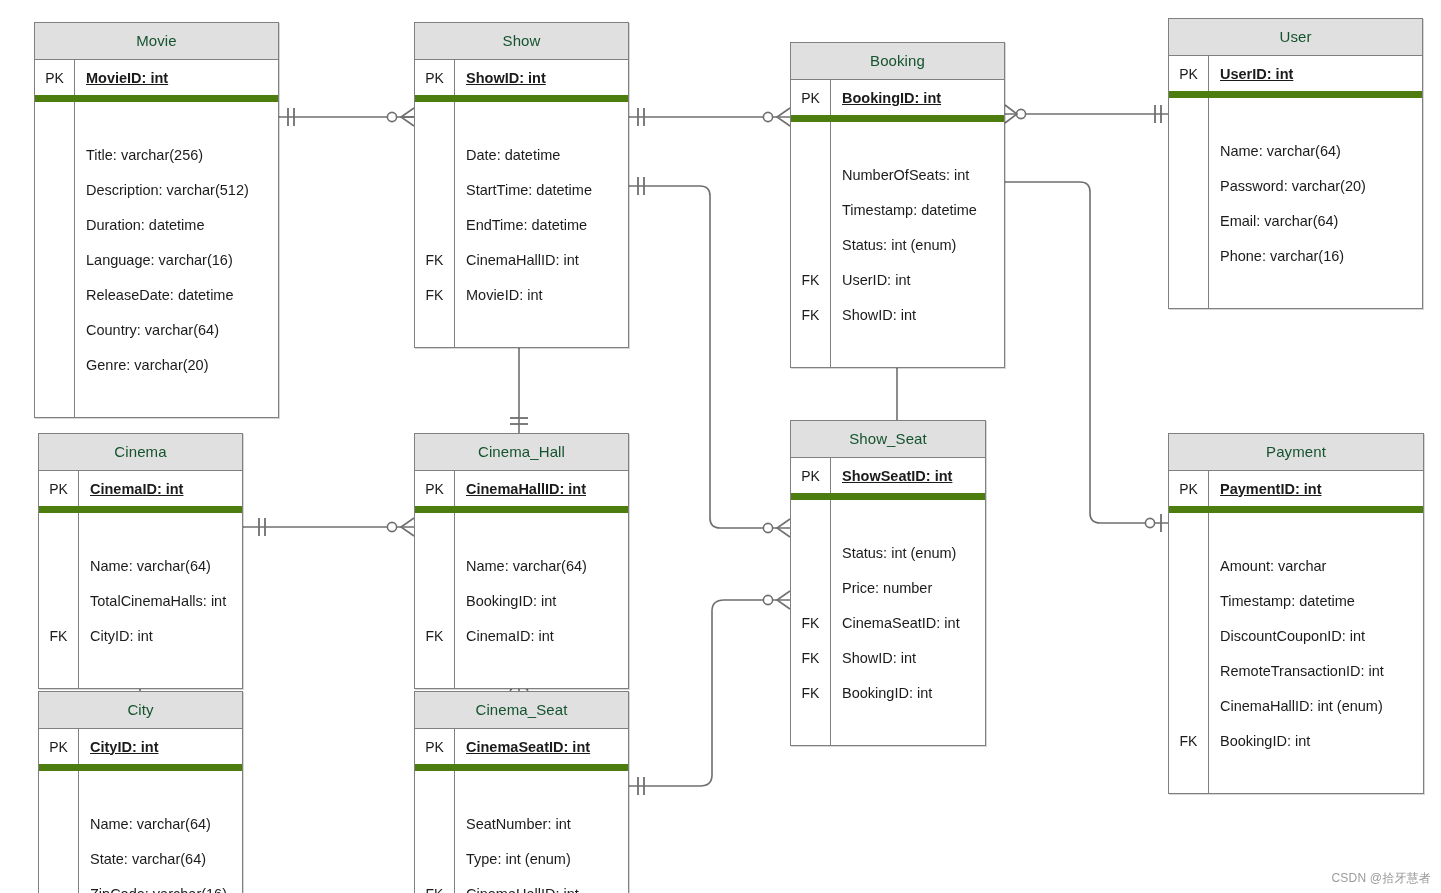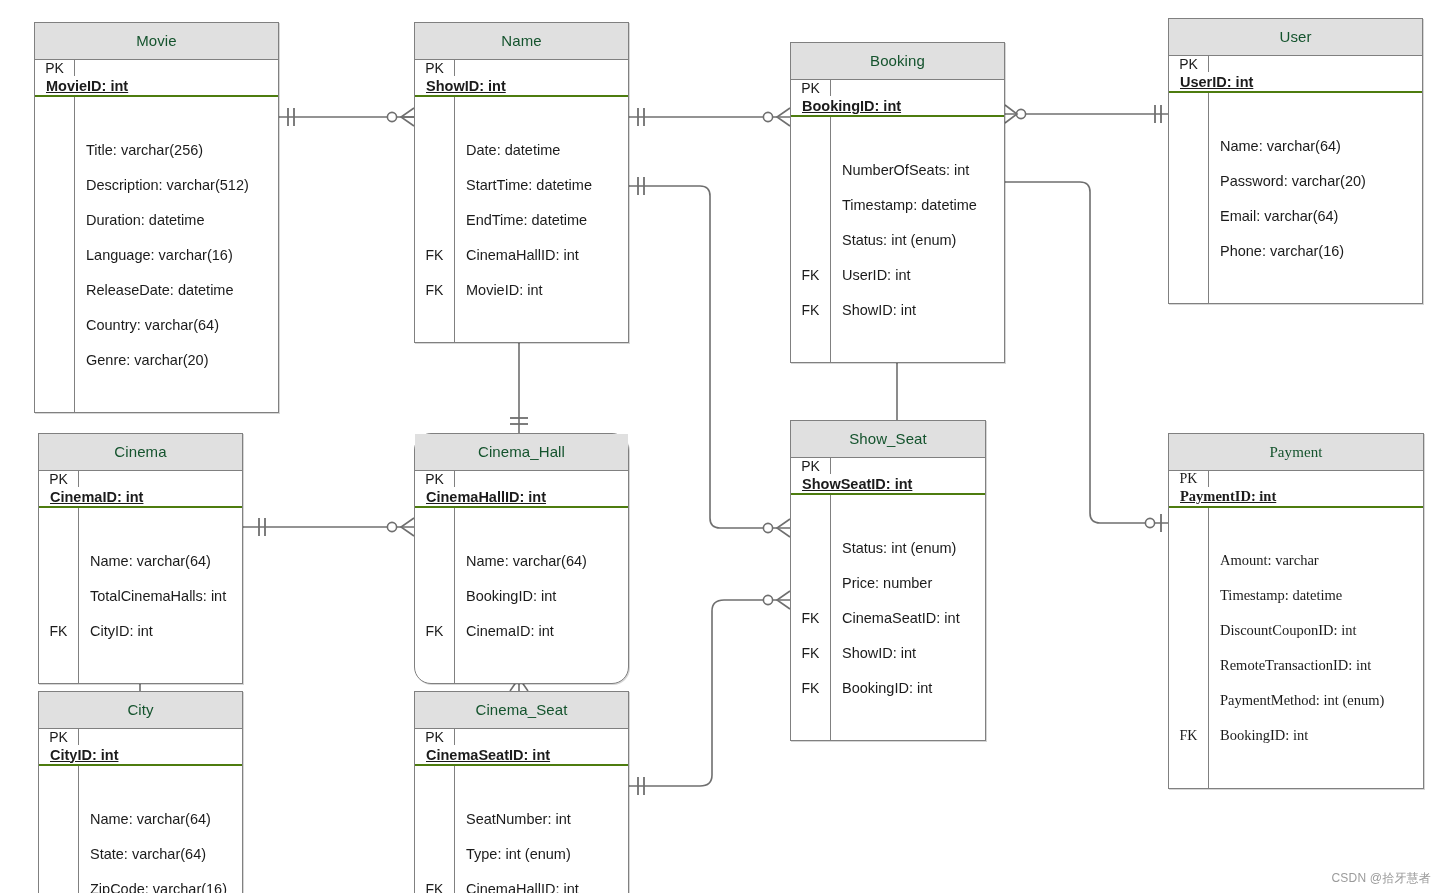--- a/index.html
+++ b/index.html
@@ -45,22 +45,21 @@
   }
   .rows {
     display: block;
   }
   .row {
     display: flex;
     align-items: stretch;
     min-height: 35px;
   }
   .row.pk-row {
-    border-bottom: 2px solid #4d7c0f;
-    flex-direction: column;
+    border-bottom: 7px solid #4d7c0f;
   }
   .keycol {
     width: 40px;
     min-width: 40px;
     border-right: 1px solid #808080;
     box-sizing: border-box;
     display: flex;
     align-items: center;
     justify-content: center;
     font-size: 14px;
@@ -229,21 +228,21 @@
             <div class="keycol"></div>
             <div class="attrcol">Genre: varchar(20)</div>
           </div>
           <div class="row spacer-bot">
             <div class="keycol"></div>
             <div class="attrcol"></div>
           </div>
         </div>
       </div>
       <div class="entity" style="left: 414px; top: 22px; width: 215px;">
-        <div class="entity-title">Name</div>
+        <div class="entity-title">Show</div>
         <div class="rows">
           <div class="row pk-row">
             <div class="keycol">PK</div>
             <div class="attrcol">ShowID: int</div>
           </div>
           <div class="row spacer-top">
             <div class="keycol"></div>
             <div class="attrcol"></div>
           </div>
           <div class="row">
@@ -364,21 +363,21 @@
           <div class="row">
             <div class="keycol">FK</div>
             <div class="attrcol">CityID: int</div>
           </div>
           <div class="row spacer-bot">
             <div class="keycol"></div>
             <div class="attrcol"></div>
           </div>
         </div>
       </div>
-      <div class="entity" style="left: 414px; top: 433px; width: 215px; border-radius: 17px;">
+      <div class="entity" style="left: 414px; top: 433px; width: 215px;">
         <div class="entity-title">Cinema_Hall</div>
         <div class="rows">
           <div class="row pk-row">
             <div class="keycol">PK</div>
             <div class="attrcol">CinemaHallID: int</div>
           </div>
           <div class="row spacer-top">
             <div class="keycol"></div>
             <div class="attrcol"></div>
           </div>
@@ -430,21 +429,21 @@
           <div class="row">
             <div class="keycol">FK</div>
             <div class="attrcol">BookingID: int</div>
           </div>
           <div class="row spacer-bot">
             <div class="keycol"></div>
             <div class="attrcol"></div>
           </div>
         </div>
       </div>
-      <div class="entity" style="left: 1168px; top: 433px; width: 256px; font-family: Liberation Serif, serif;">
+      <div class="entity" style="left: 1168px; top: 433px; width: 256px;">
         <div class="entity-title">Payment</div>
         <div class="rows">
           <div class="row pk-row">
             <div class="keycol">PK</div>
             <div class="attrcol">PaymentID: int</div>
           </div>
           <div class="row spacer-top">
             <div class="keycol"></div>
             <div class="attrcol"></div>
           </div>
@@ -459,21 +458,21 @@
           <div class="row">
             <div class="keycol"></div>
             <div class="attrcol">DiscountCouponID: int</div>
           </div>
           <div class="row">
             <div class="keycol"></div>
             <div class="attrcol">RemoteTransactionID: int</div>
           </div>
           <div class="row">
             <div class="keycol"></div>
-            <div class="attrcol">PaymentMethod: int (enum)</div>
+            <div class="attrcol">CinemaHallID: int (enum)</div>
           </div>
           <div class="row">
             <div class="keycol">FK</div>
             <div class="attrcol">BookingID: int</div>
           </div>
           <div class="row spacer-bot">
             <div class="keycol"></div>
             <div class="attrcol"></div>
           </div>
         </div>

